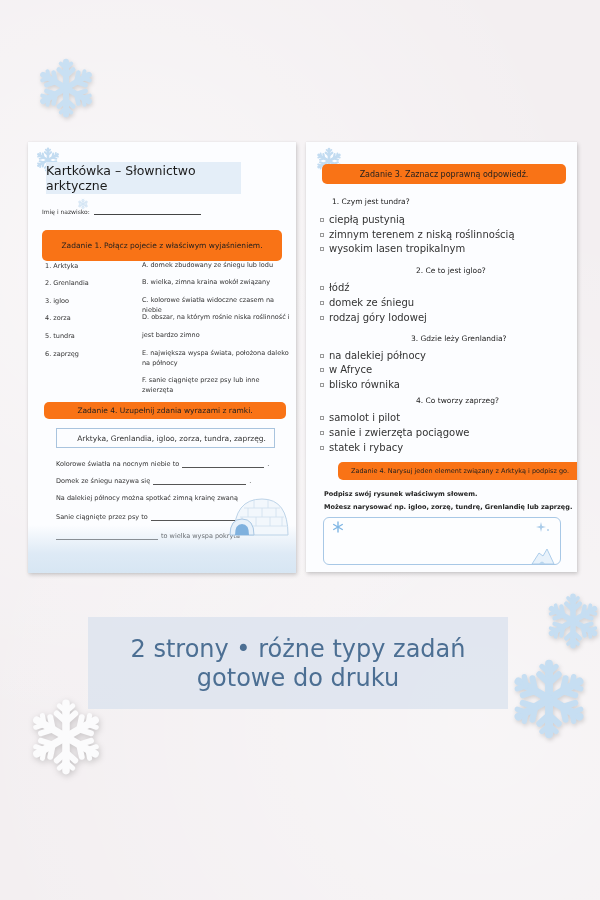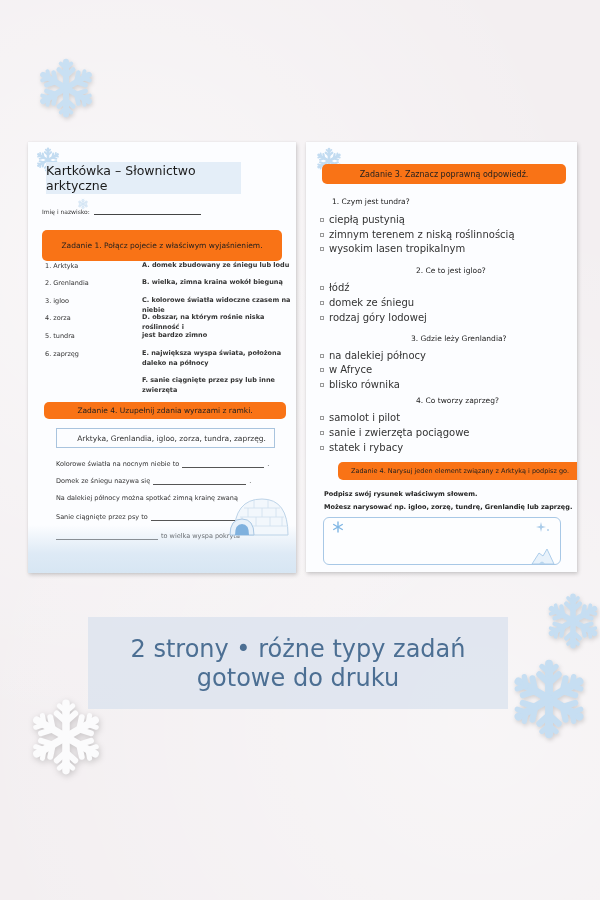--- a/index.html
+++ b/index.html
@@ -32,21 +32,21 @@
   .name-row { position: absolute; left: 14px; top: 66px; font-size: 6px; color: #333; display: flex; align-items: flex-end; }
   .name-line { display: inline-block; width: 107px; border-bottom: 0.8px solid #444; margin-left: 4px; height: 7px; }
   .task-bar {
     position: absolute; background: #f97316; border-radius: 5px;
     font-size: 7.5px; color: #1f1f1f;
     display: flex; align-items: center; justify-content: center;
   }
   .match-list { position: absolute; left: 17px; top: 120px; font-size: 6.5px; color: #333; }
   .match-list .term { position: absolute; left: 0; white-space: nowrap; }
   .defs { position: absolute; left: 114px; top: 120px; width: 150px; font-size: 6.5px; color: #333; }
-  .defs .def { position: absolute; left: 0; width: 150px; line-height: 10px; font-weight: bold; }
+  .defs .def { position: absolute; left: 0; width: 150px; line-height: 10px; }
   .word-box {
     position: absolute; left: 28px; top: 286px; width: 219px; height: 20px;
     border: 1px solid #a9c4de; font-size: 7.5px; color: #333;
     display: flex; align-items: center; justify-content: flex-end; padding-right: 8px;
   }
   .fill { position: absolute; left: 16px; font-size: 6.5px; color: #333; white-space: nowrap; display: flex; align-items: flex-end; margin-left: 12px; }
   .blank { display: inline-block; border-bottom: 0.8px solid #555; height: 7px; margin: 0 3px; }
   .ice-floor {
     position: absolute; left: 0; bottom: 0; width: 100%; height: 48px;
     background: linear-gradient(180deg, rgba(226,236,246,0) 0%, rgba(214,229,243,0.8) 60%, #d7e6f3 100%);
@@ -127,21 +127,21 @@
   <div class="match-list">
     <div class="term" style="top:0px">1. Arktyka</div>
     <div class="term" style="top:17px">2. Grenlandia</div>
     <div class="term" style="top:35px">3. igloo</div>
     <div class="term" style="top:52px">4. zorza</div>
     <div class="term" style="top:70px">5. tundra</div>
     <div class="term" style="top:88px">6. zaprzęg</div>
   </div>
   <div class="defs">
     <div class="def" style="top:-2px">A. domek zbudowany ze śniegu lub lodu</div>
-    <div class="def" style="top:15px">B. wielka, zimna kraina wokół bieguną</div>
+    <div class="def" style="top:15px">B. wielka, zimna kraina wokół związany</div>
     <div class="def" style="top:33px">C. kolorowe światła widoczne czasem na niebie</div>
     <div class="def" style="top:50px">D. obszar, na którym rośnie niska roślinność i</div>
     <div class="def" style="top:68px">jest   bardzo zimno</div>
     <div class="def" style="top:86px">E. największa wyspa świata, położona daleko na północy</div>
     <div class="def" style="top:113px">F. sanie ciągnięte przez psy lub inne zwierzęta</div>
   </div>
 
   <div class="task-bar" style="left:16px;top:260px;width:242px;height:17px;">Zadanie 4. Uzupełnij zdania wyrazami z ramki.</div>
   <div class="word-box">Arktyka, Grenlandia, igloo, zorza, tundra, zaprzęg.</div>
 

